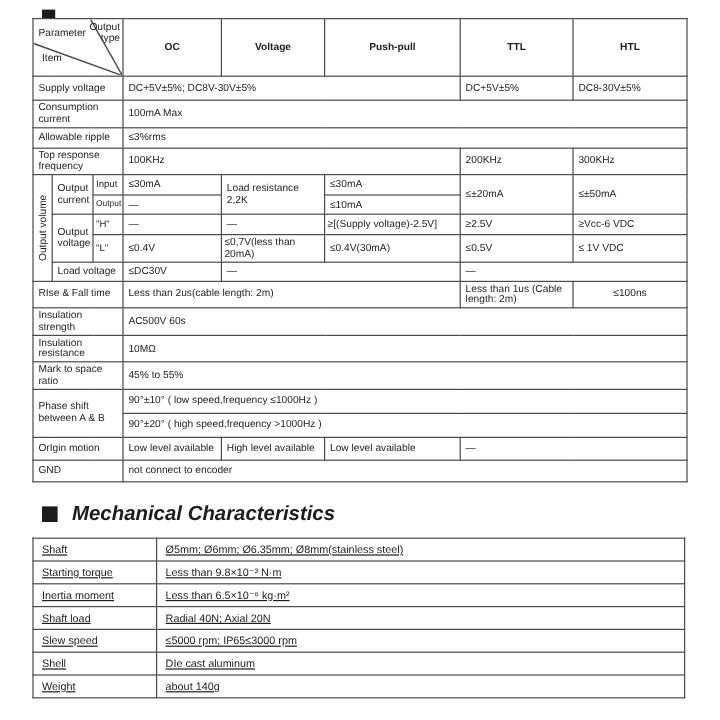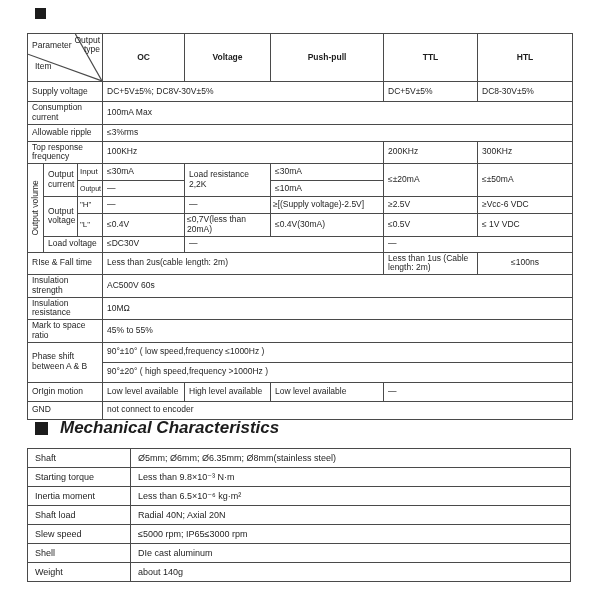--- a/index.html
+++ b/index.html
@@ -21,39 +21,39 @@
   #mech-title .sq{width:13px;height:13px;}
 
   table{border-collapse:collapse;table-layout:fixed;position:absolute;background:#fff;}
   td{
     border:1px solid #4a4a4a;
     font-size:8.5px;line-height:1.15;
     padding:1px 4px;vertical-align:middle;text-align:left;
     overflow:hidden;color:#1e1e1e;
   }
 
-  #elec-table{left:27px;top:33px;width:545px;}
+  #elec-table{left:27px;top:15px;width:545px;}
   #elec-table td.colhead{text-align:center;font-weight:bold;}
   #elec-table td.vlabel{
     padding:0;text-align:center;
     writing-mode:vertical-rl;transform:rotate(180deg);
     font-size:8.5px;
   }
   #elec-table td.sublab{padding:1px 2px;font-size:8px;}
 
   
   td.diag{position:relative;padding:0;}
   .diag-inner{position:absolute;inset:0;}
   .diag-inner svg{position:absolute;inset:0;width:100%;height:100%;}
   .diag-param{position:absolute;left:4px;top:7px;font-size:8.5px;}
   .diag-outtype{position:absolute;right:2px;top:2px;font-size:8.5px;text-align:right;line-height:1.1;width:34px;}
   .diag-item{position:absolute;left:7px;bottom:9px;font-size:8.5px;}
 
   #mech-table{left:27px;top:448px;width:543px;}
-  #mech-table td{font-size:9px;height:16px;padding:1px 7px;}
+  #mech-table td{font-size:9px;height:16px;padding:1px 7px;text-decoration:underline;}
 </style>
 </head>
 <body>
 
 <div class="page">
 
   <div class="section-title" id="elec-title">
     <span class="sq"></span>
   </div>
 

